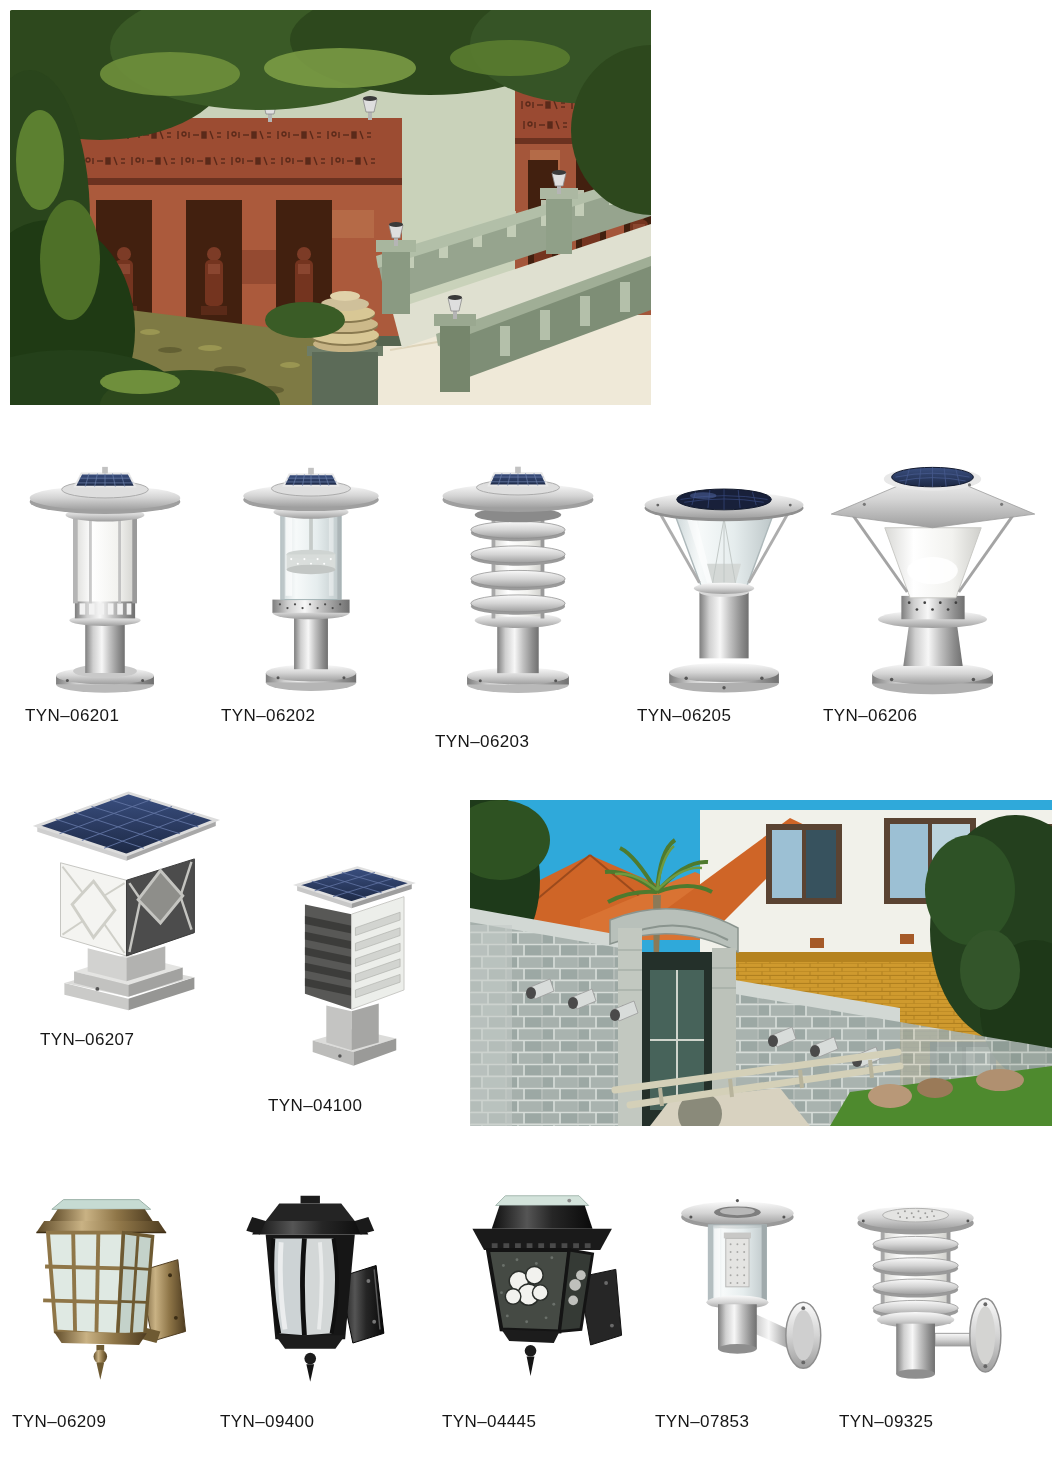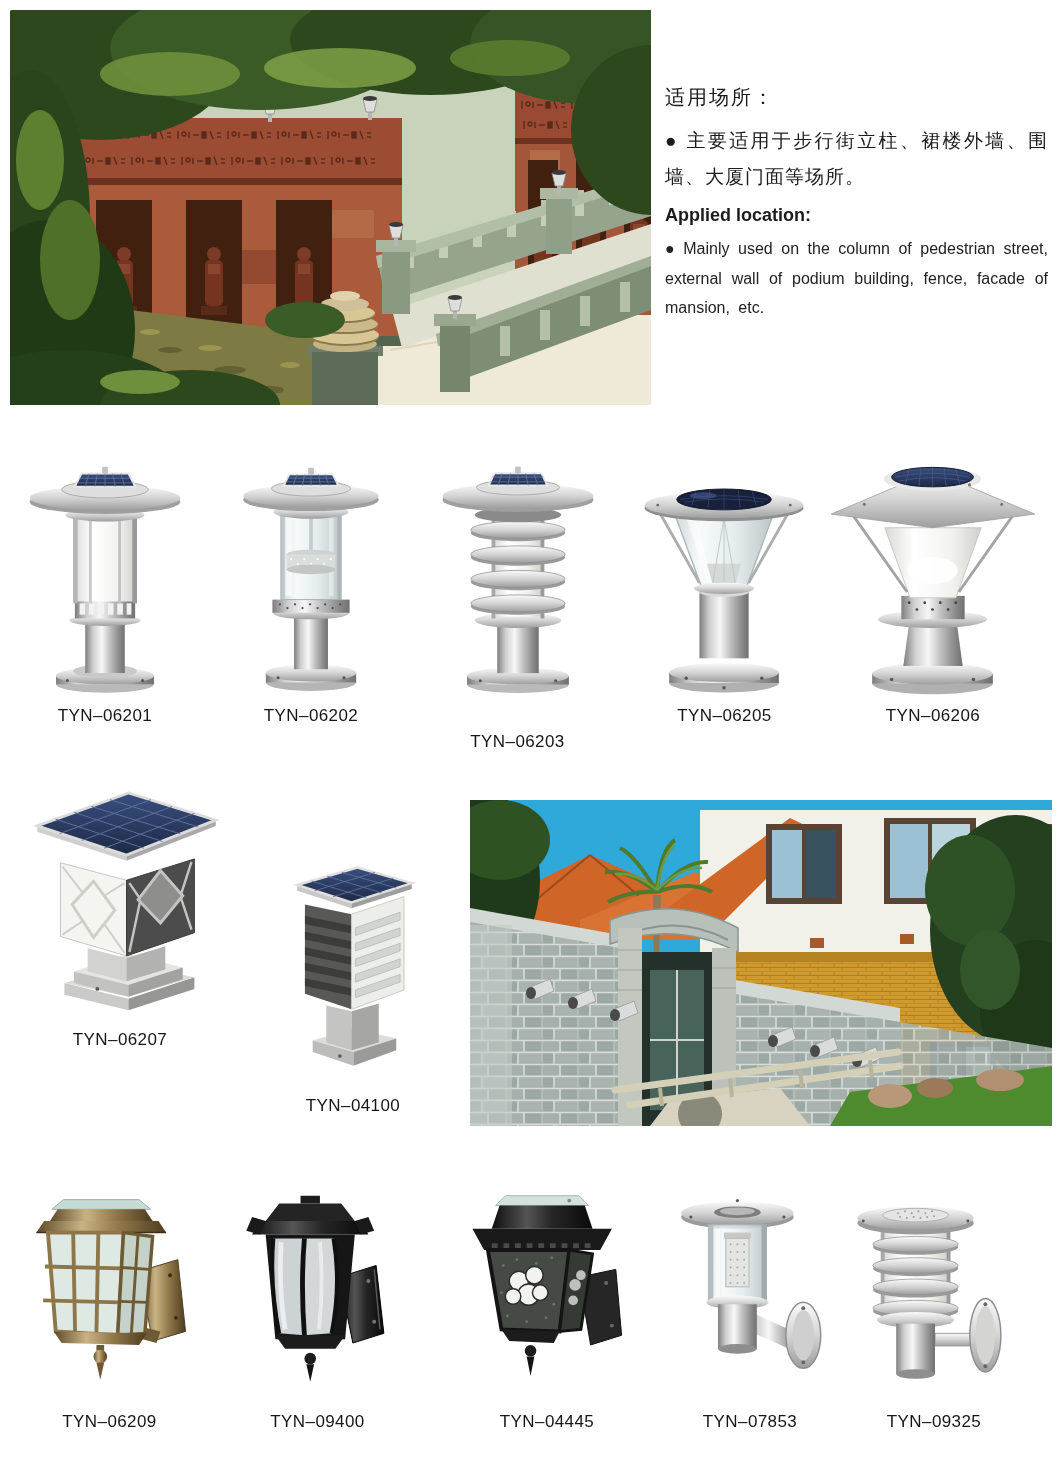--- a/index.html
+++ b/index.html
@@ -2,21 +2,21 @@
 <html><head>
 <meta charset="utf-8">
 <style>
 *{margin:0;padding:0;box-sizing:border-box}
 html,body{background:#ffffff}
 #page{position:relative;width:1061px;height:1463px;background:#fff;font-family:"Liberation Sans",sans-serif;overflow:hidden}
 .photo{position:absolute;overflow:hidden}
 .photo svg{display:block;width:100%;height:100%}
 .product{position:absolute}
 .product svg{display:block;width:100%;height:100%}
-.model{position:absolute;font-size:17px;color:#161616;text-align:center;letter-spacing:.4px;white-space:nowrap}
+.model{position:absolute;font-size:17px;color:#161616;letter-spacing:.4px;white-space:nowrap}
 .info{position:absolute;left:665px;top:84px;width:383px;color:#1b1b1b}
 .info .h-cn{font-size:20px;margin-bottom:12px;letter-spacing:2px;font-weight:500}
 .info .b-cn{font-size:19px;line-height:1.9;text-align:justify;margin-bottom:10px;letter-spacing:1px}
 .info .h-en{font-size:18px;font-weight:bold;margin-bottom:8px}
 .info .b-en{font-size:16px;line-height:1.85;text-align:justify;word-spacing:4px;color:#222}
 </style>
 </head>
 <body>
 
 <div id="page">
@@ -229,26 +229,20 @@
 <ellipse cx="60" cy="250" rx="30" ry="60" fill="#4e7028"></ellipse>
 <ellipse cx="30" cy="150" rx="24" ry="50" fill="#5c8030"></ellipse>
 <ellipse cx="60" cy="385" rx="110" ry="45" fill="#24401a"></ellipse>
 <ellipse cx="180" cy="395" rx="90" ry="35" fill="#2d481d"></ellipse>
 <ellipse cx="130" cy="372" rx="40" ry="12" fill="#6f8f3c"></ellipse>
 <ellipse cx="295" cy="310" rx="40" ry="18" fill="#3a5c26"></ellipse>
 </g>
 </svg>
 </div>
 
-<div class="info">
-<div class="h-cn">适用场所：</div>
-<div class="b-cn">● 主要适用于步行街立柱、裙楼外墙、围墙、大厦门面等场所。</div>
-<div class="h-en">Applied location:</div>
-<div class="b-en">● Mainly used on the column of pedestrian street, external wall of podium building, fence, facade of mansion, etc.</div>
-</div>
 
 <div class="product" style="left:25px;top:452px;width:160px;height:250px">
 <svg viewBox="0 0 170 252">
 <ellipse cx="85" cy="240" rx="52" ry="9" fill="#b9b9b9"></ellipse>
 <rect x="33" y="231" width="104" height="9" fill="url(#stv)"></rect>
 <ellipse cx="85" cy="231" rx="52" ry="9" fill="url(#capg)"></ellipse>
 <ellipse cx="85" cy="226" rx="34" ry="7" fill="#c9c9c9"></ellipse>
 <circle cx="45" cy="236" r="1.6" fill="#555"></circle>
         <circle cx="125" cy="236" r="1.6" fill="#555"></circle>
 <rect x="64" y="176" width="42" height="52" fill="url(#stv)"></rect>
@@ -466,21 +460,21 @@
             <line x1="136" y1="26" x2="140" y2="42"></line>
           </g>
 </g>
 <circle cx="42" cy="62" r="1.6" fill="#777"></circle>
         <circle cx="183" cy="62" r="1.6" fill="#777"></circle>
         <circle cx="150" cy="42" r="1.6" fill="#777"></circle>
 </svg>
 </div>
 
 <div class="model" style="left:25px;top:706px;width:160px">TYN–06201</div>
-<div class="model" style="left:231px;top:706px;width:160px">TYN–06202</div>
+<div class="model" style="left:221px;top:706px;width:160px">TYN–06202</div>
 <div class="model" style="left:435px;top:732px;width:165px">TYN–06203</div>
 <div class="model" style="left:637px;top:706px;width:175px">TYN–06205</div>
 <div class="model" style="left:823px;top:706px;width:220px">TYN–06206</div>
 
 <div class="product" style="left:12px;top:780px;width:228px;height:250px">
 <svg viewBox="0 0 235 255">
 <polygon points="54,208 120,224 120,236 54,220" fill="#cacac8"></polygon>
 <polygon points="120,224 188,202 188,214 120,236" fill="#969694"></polygon>
 <polygon points="54,208 120,222 188,202 122,188" fill="#dcdcda"></polygon>
 <polygon points="64,196 120,210 176,192 120,178" fill="#e4e4e2"></polygon>

